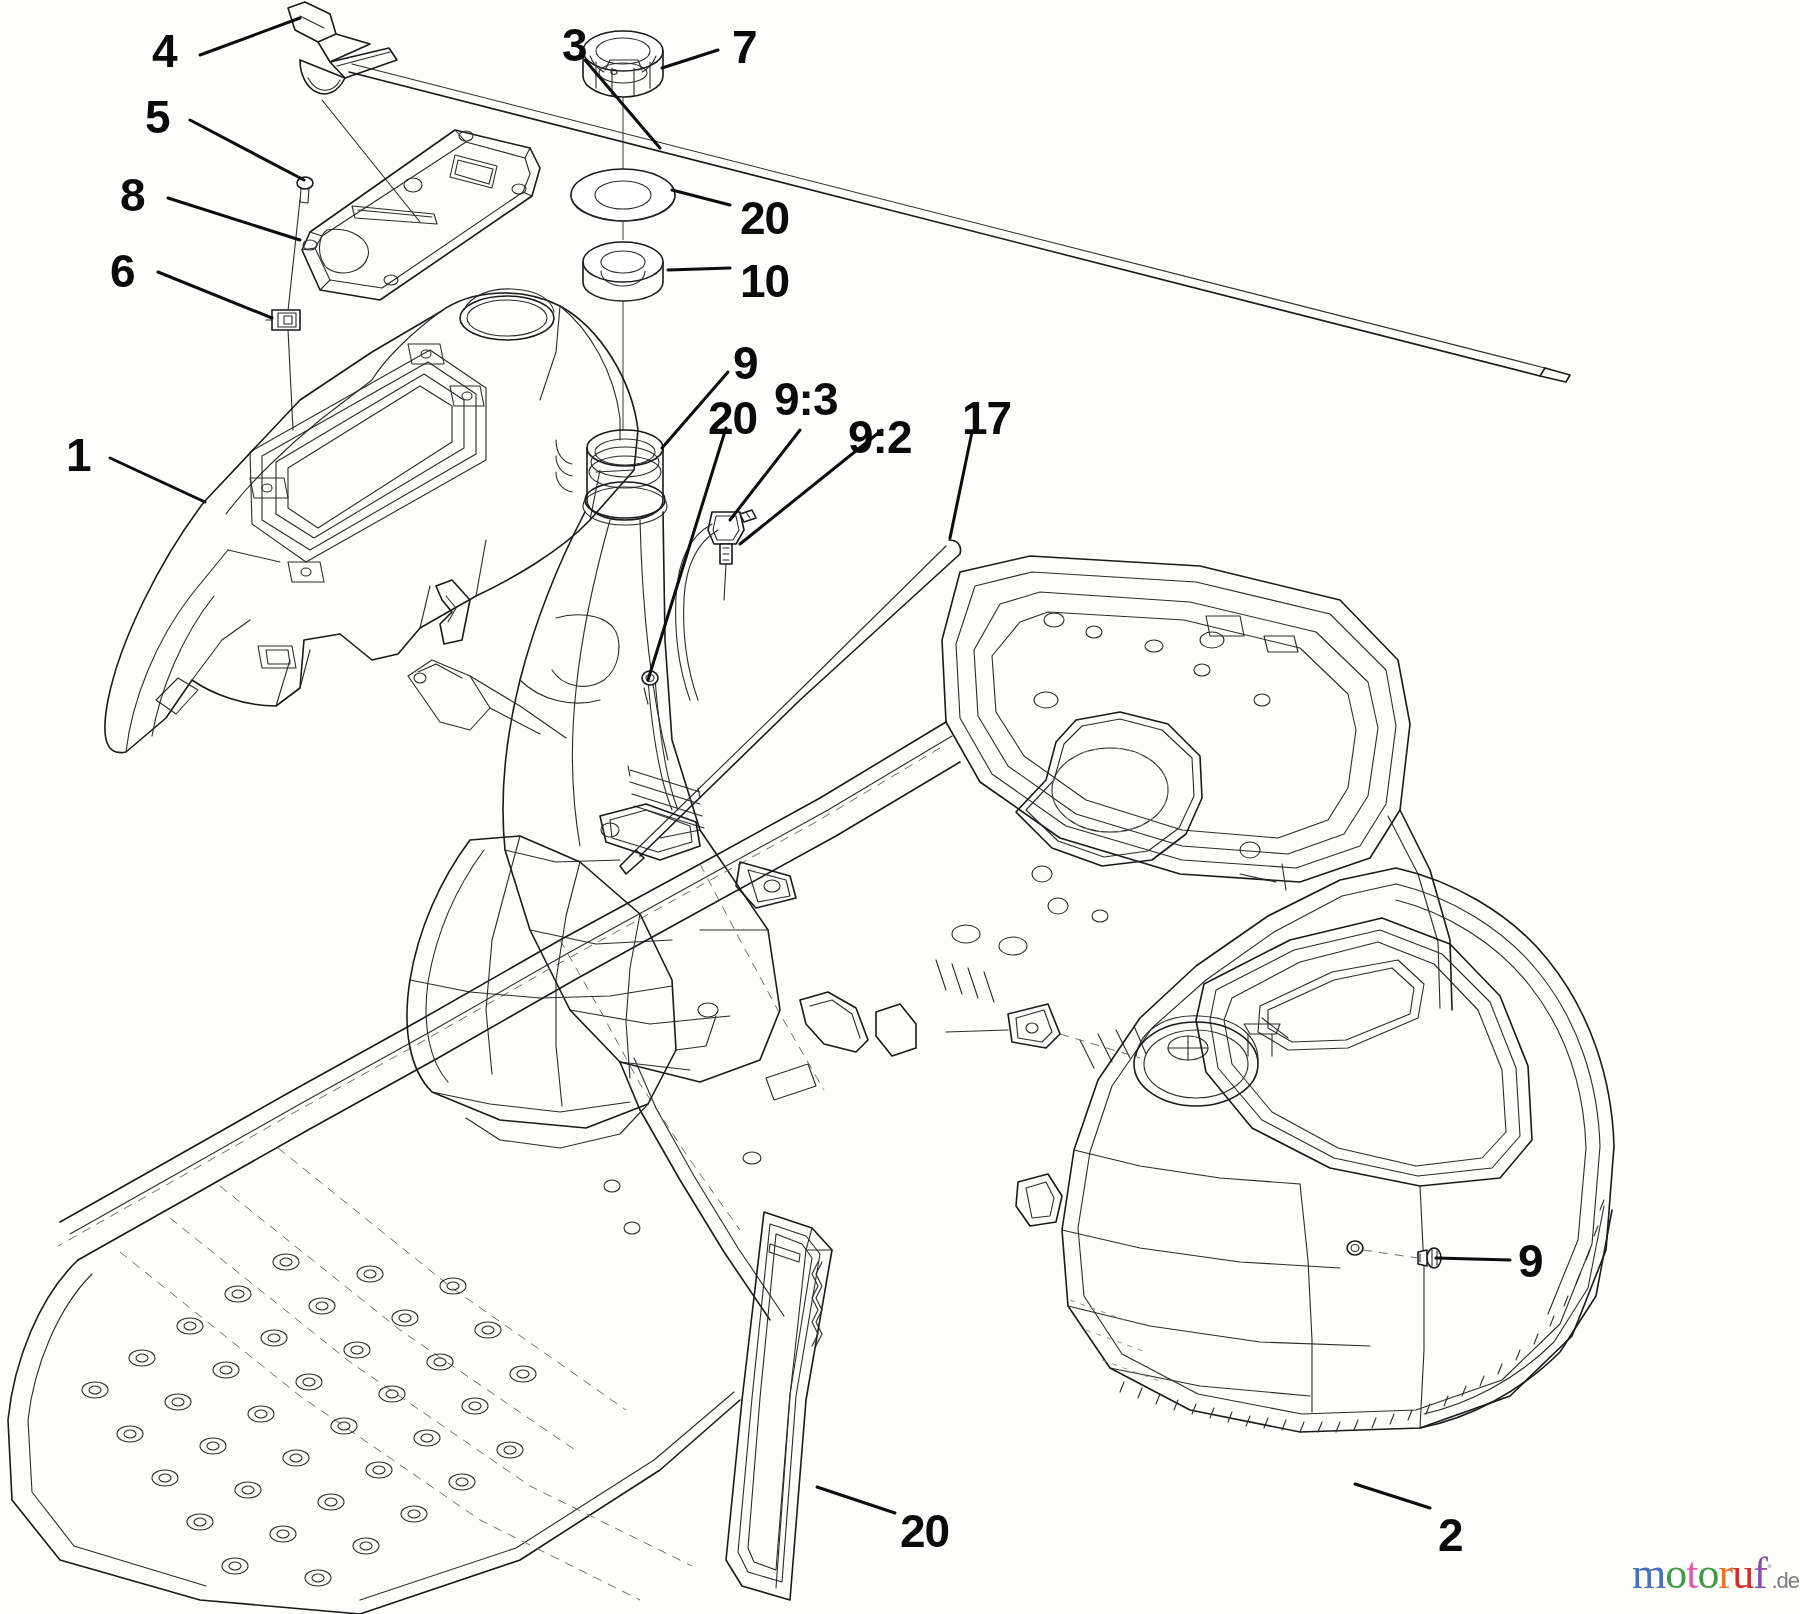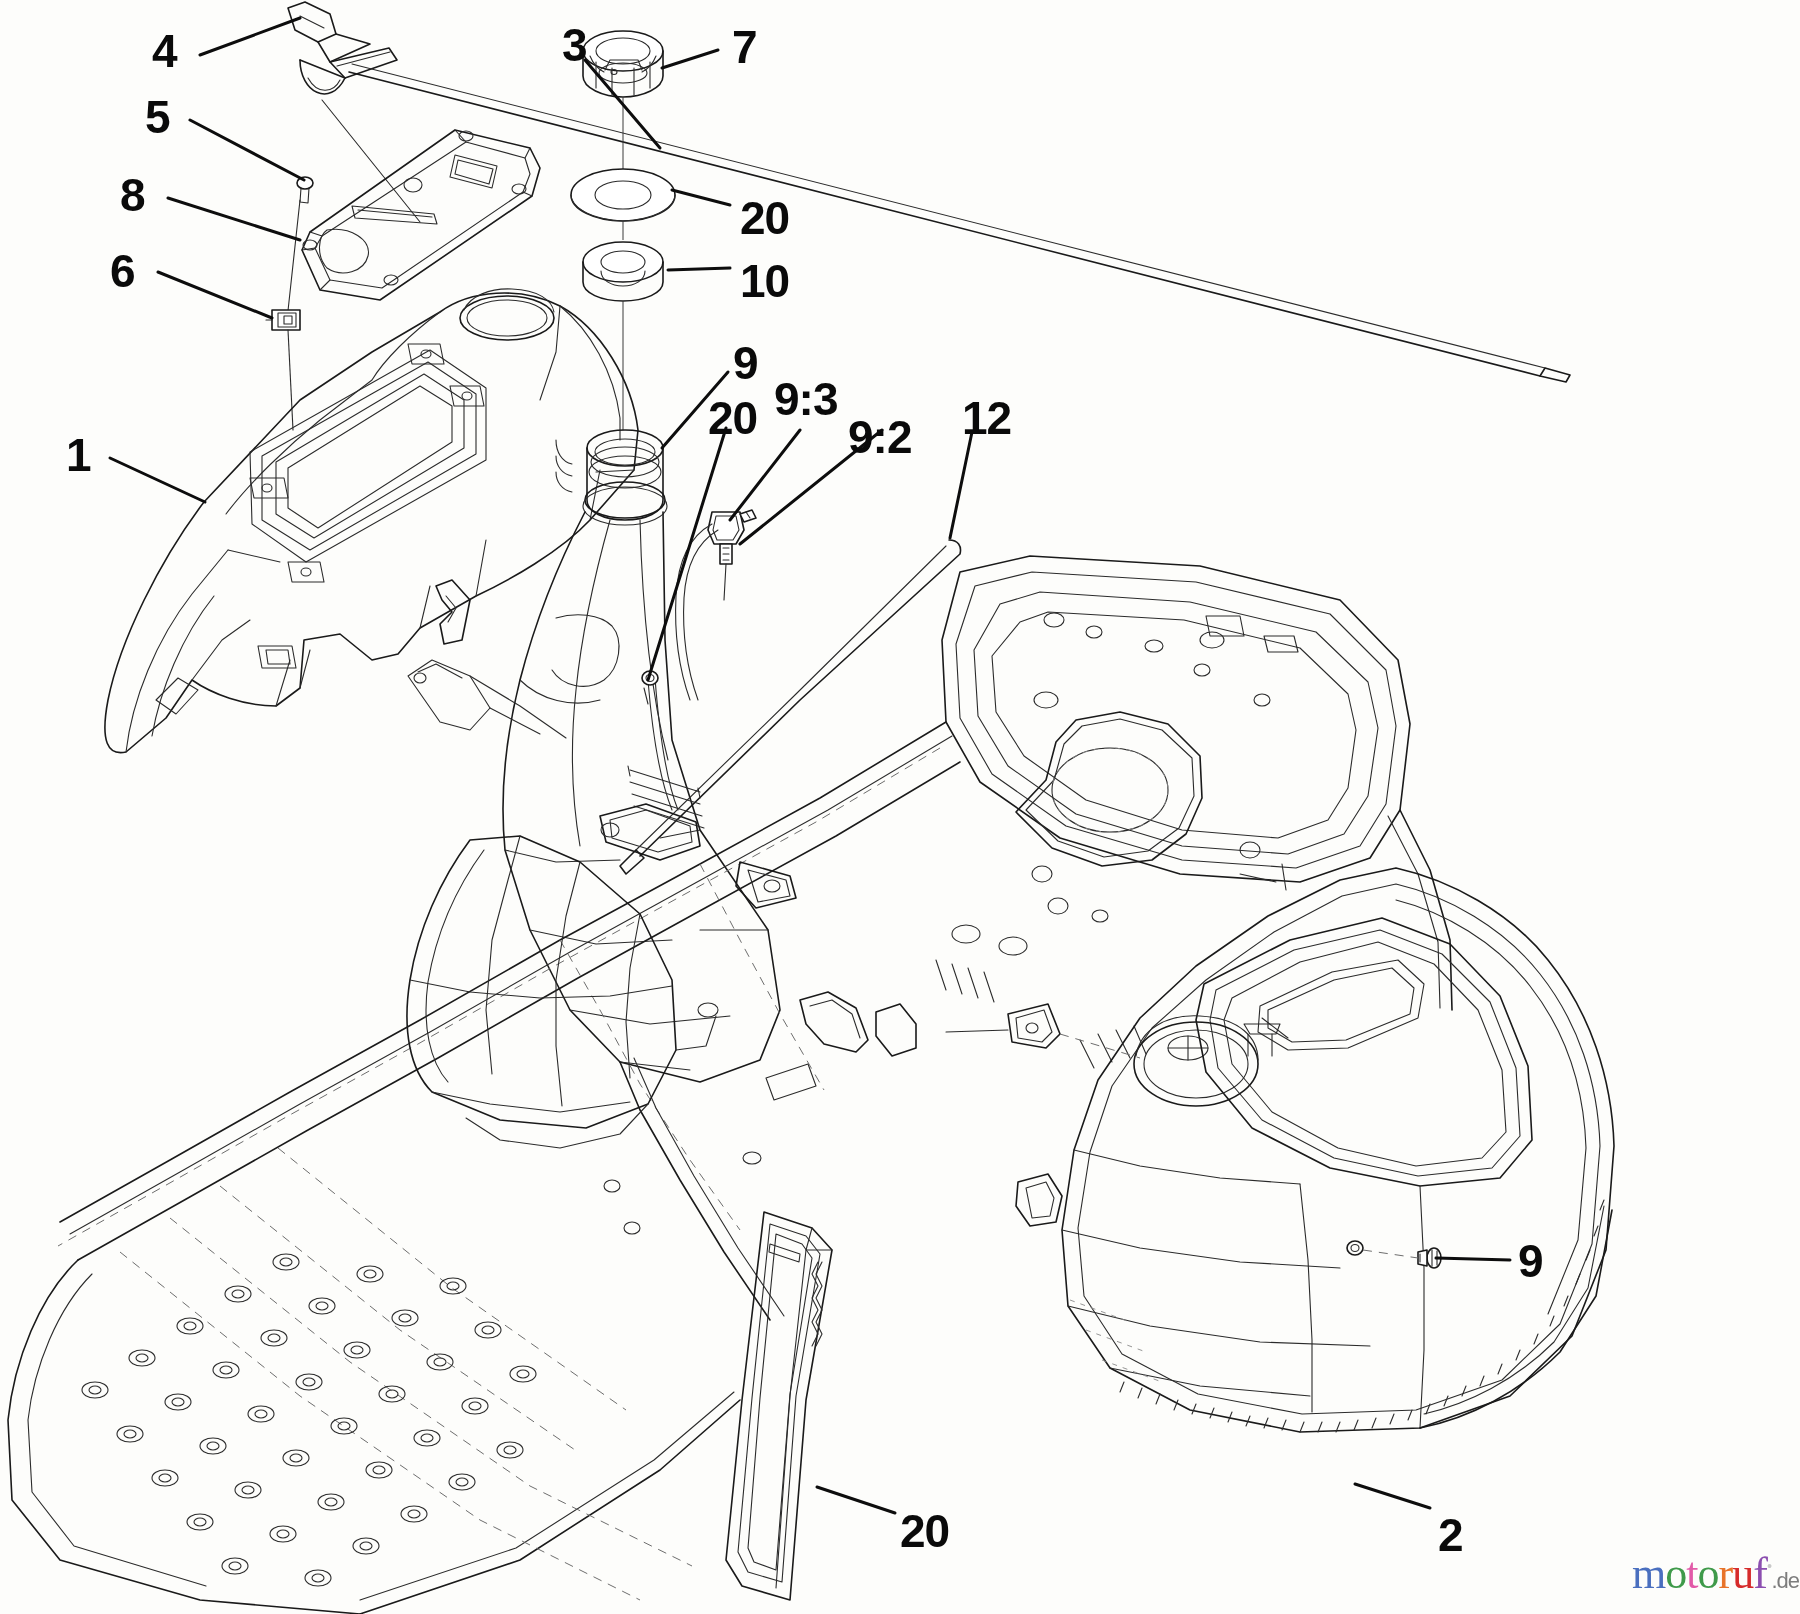--- a/index.html
+++ b/index.html
@@ -606,21 +606,21 @@
   <div class="cal" style="left:145px;top:94px">5</div>
   <div class="cal" style="left:120px;top:172px">8</div>
   <div class="cal" style="left:740px;top:195px">20</div>
   <div class="cal" style="left:740px;top:258px">10</div>
   <div class="cal" style="left:110px;top:248px">6</div>
   <div class="cal" style="left:66px;top:432px">1</div>
   <div class="cal" style="left:733px;top:340px">9</div>
   <div class="cal" style="left:708px;top:395px">20</div>
   <div class="cal" style="left:774px;top:376px">9:3</div>
   <div class="cal" style="left:848px;top:414px">9:2</div>
-  <div class="cal" style="left:962px;top:395px">12</div>
+  <div class="cal" style="left:962px;top:395px">17</div>
   <div class="cal" style="left:1518px;top:1238px">9</div>
   <div class="cal" style="left:900px;top:1508px">20</div>
   <div class="cal" style="left:1438px;top:1512px">2</div>
 
   <div id="wm">
     <span class="l" style="color: rgb(74, 111, 191);">m</span><span class="l" style="color: rgb(63, 154, 74);">o</span><span class="l" style="color: rgb(226, 90, 168);">t</span><span class="l" style="color: rgb(63, 154, 74);">o</span><span class="l" style="color: rgb(232, 116, 42);">r</span><span class="l" style="color: rgb(214, 43, 43);">u</span><span class="l" style="color: rgb(140, 79, 176);">f</span><span class="dot">•</span><span class="tld">.de</span>
   </div>
 
 </div>
 

